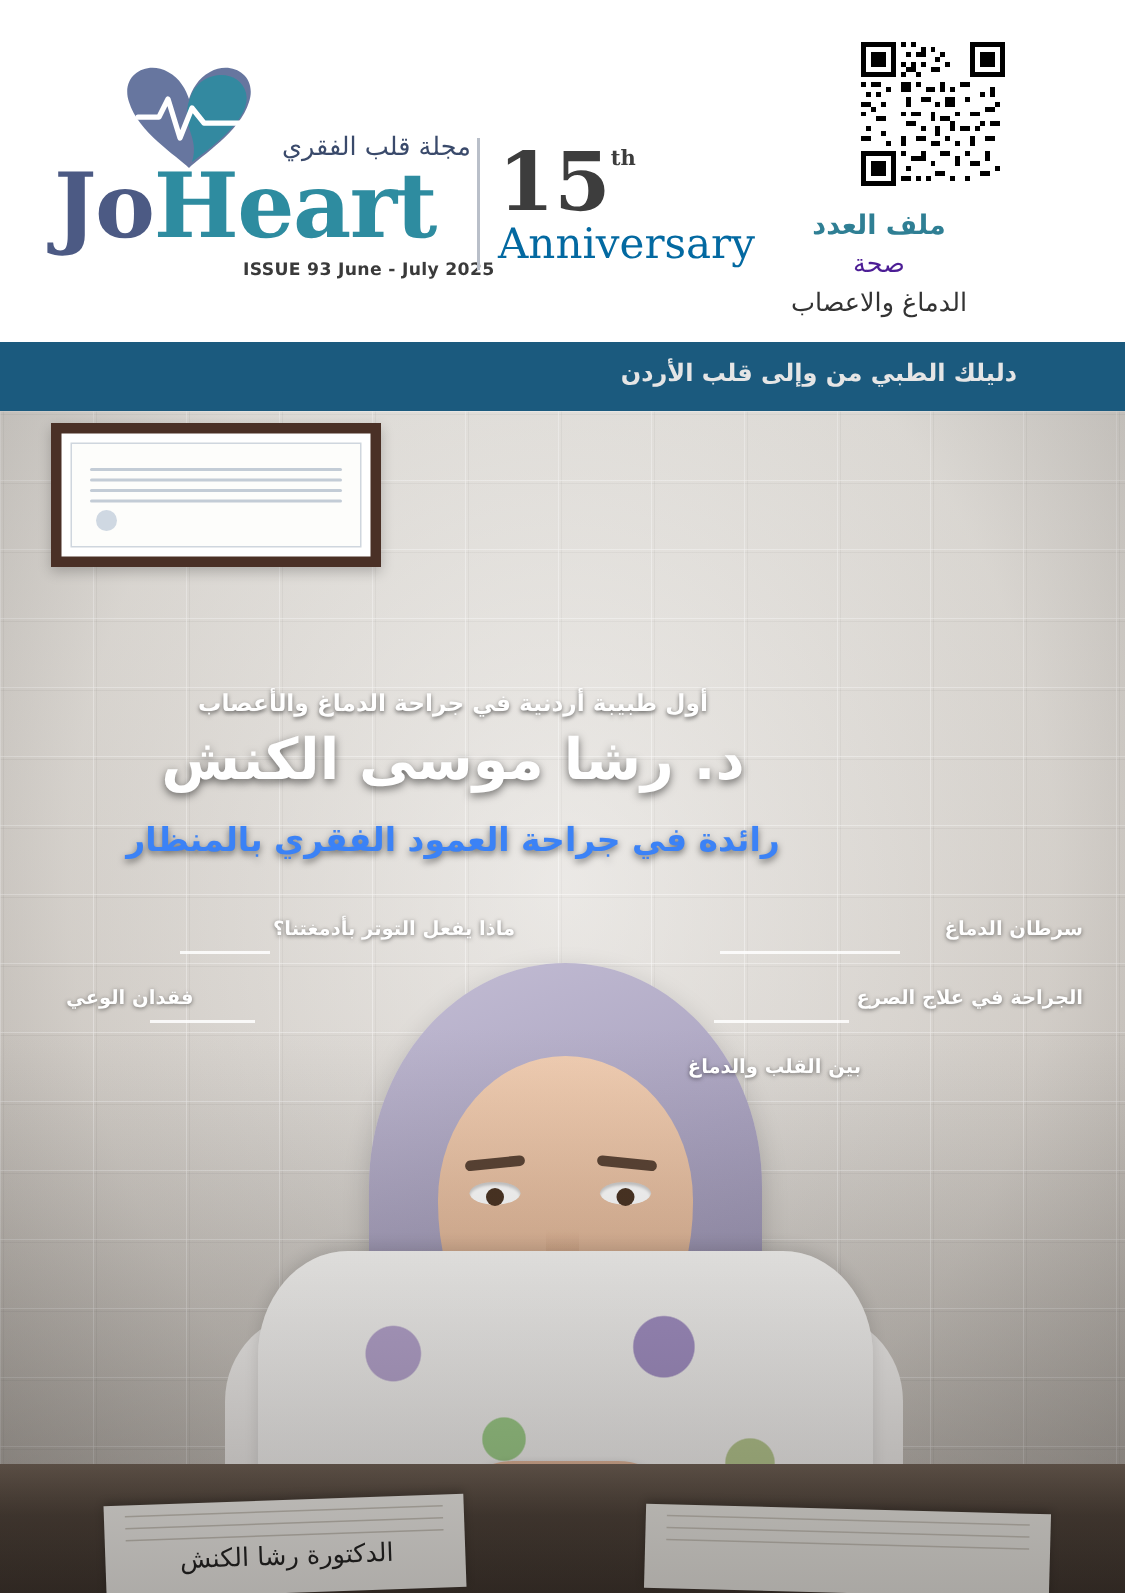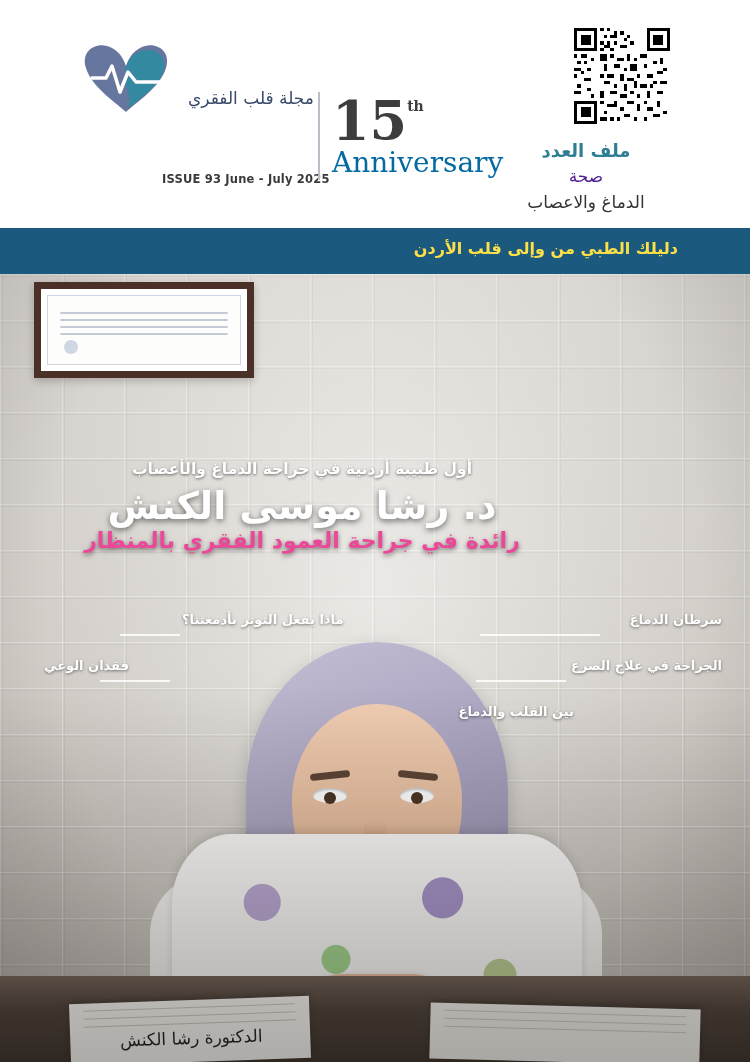--- a/index.html
+++ b/index.html
@@ -158,21 +158,21 @@
     left: 0;
     width: 750px;
     height: 46px;
     background: #1b5a7e;
     overflow: hidden;
   }
   .blue-bar-text {
     position: absolute;
     right: 72px;
     top: 11px;
-    color: #fde047;
+    color: #e5e5e5;
     font-size: 16px;
     font-weight: bold;
     direction: rtl;
     white-space: nowrap;
   }
   
   .big-jo {
     position: absolute;
     left: 455px;
     top: -36px;
@@ -480,24 +480,24 @@
   }
   .ct-name {
     margin-top: 6px;
     font-size: 38px;
     font-weight: bold;
     color: #ffffff;
     text-shadow: 0 2px 6px rgba(0,0,0,0.55);
     letter-spacing: 0.5px;
   }
   .ct-sub {
-    margin-top: 0;
+    margin-top: 20px;
     font-size: 22px;
     font-weight: bold;
-    color: #ec4899;
+    color: #3b82f6;
     text-shadow: 0 2px 5px rgba(0,0,0,0.5);
   }
 
   
   .bottom-lines {
     position: absolute;
     left: 0;
     top: 612px;
     width: 750px;
     height: 110px;
@@ -534,20 +534,23 @@
 
   <div class="masthead">
 
     <div class="logo-block">
       <svg class="heart-mark" viewBox="0 0 96 78">
         <path d="M8 30 C2 12 20 2 34 10 C42 14 46 22 48 28 C50 22 54 14 62 10 C76 2 94 12 88 30 C82 50 56 66 48 74 C40 66 14 50 8 30 Z" fill="#5f6f9a" opacity="0.95"></path>
         <path d="M50 24 C58 8 82 8 86 24 C90 40 66 58 50 70 C56 52 40 46 50 24 Z" fill="#2e8ca0" opacity="0.9"></path>
         <polyline points="14,40 28,40 34,28 42,54 50,34 58,44 82,44" fill="none" stroke="#ffffff" stroke-width="3.5" stroke-linecap="round" stroke-linejoin="round"></polyline>
       </svg>
 
+      <div class="logo-text">
+        <span class="logo-jo">Jo</span><span class="logo-heart">Heart</span>
+      </div>
 
       <div class="logo-arabic">مجلة قلب الفقري</div>
       <div class="issue-line">ISSUE 93 June - July 2025</div>
     </div>
 
     <div class="mast-divider"></div>
 
     <div class="anniv">
       <div class="anniv-num">
         <span>15</span><span class="anniv-th">th</span>

